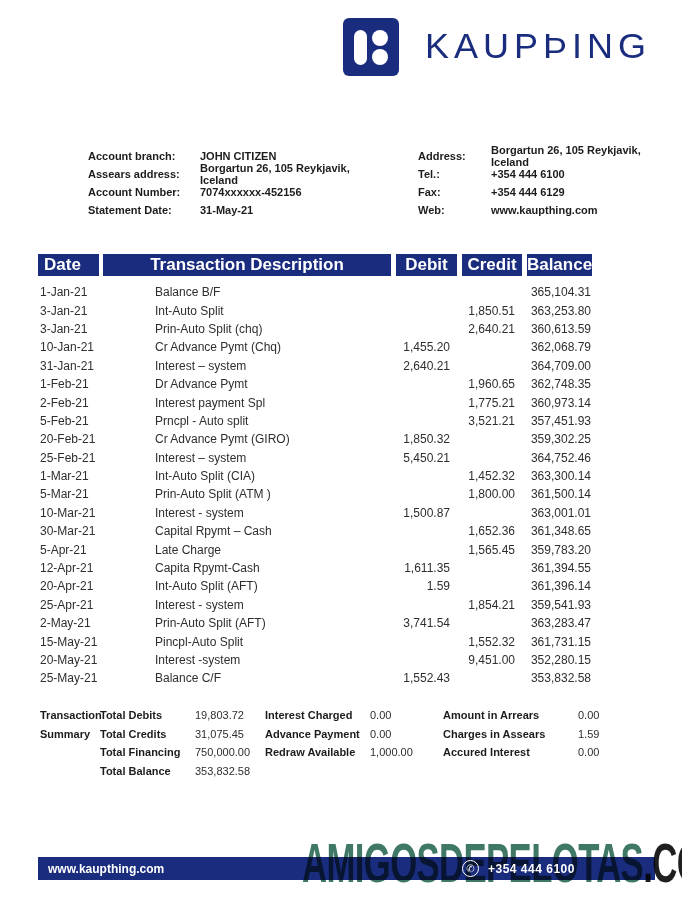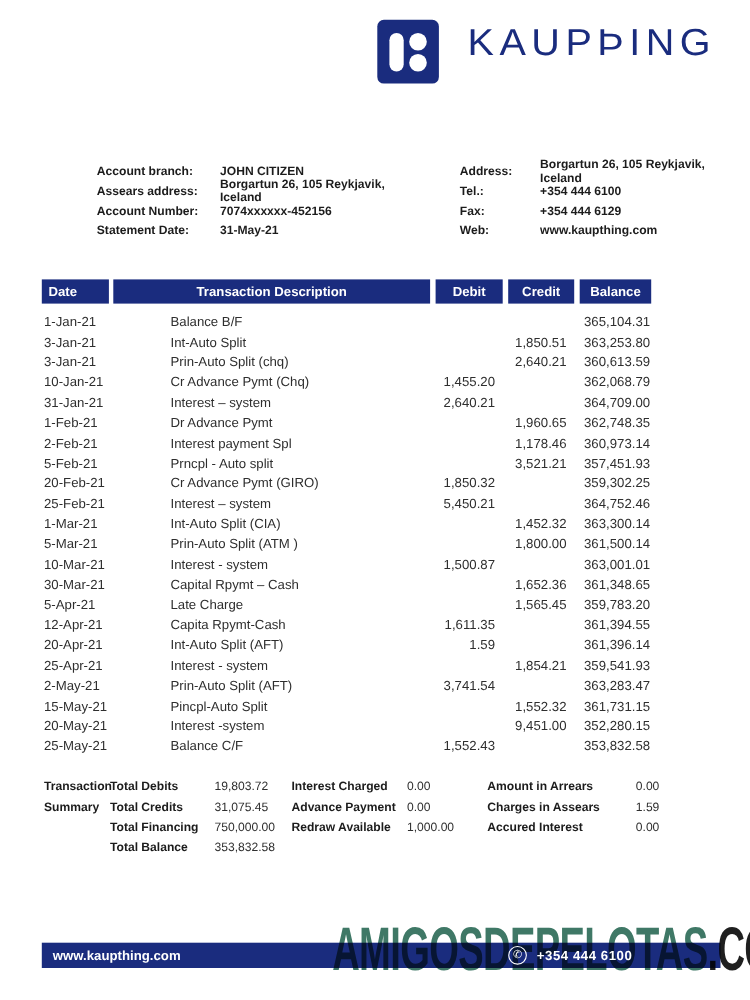--- a/index.html
+++ b/index.html
@@ -1,42 +1,42 @@
 <!DOCTYPE html>
 <html><head>
 <meta charset="utf-8">
 <style>
   * { margin:0; padding:0; box-sizing:border-box; }
   html,body { background:#ffffff; }
   body { font-family:"Liberation Sans", sans-serif; color:#262626; }
   .page { position:relative; width:682px; height:909px; background:#ffffff; overflow:hidden; }
 
   
-  .logo { position:absolute; left:343px; top:18px; display:flex; align-items:flex-start; gap:26px; }
+  .logo { position:absolute; left:343px; top:18px; display:flex; align-items:center; gap:26px; }
   .logo-mark { position:relative; width:56px; height:58px; background:#1a2c7e; border-radius:6px; flex:0 0 auto; }
   .logo-mark .bar { position:absolute; left:11px; top:12px; width:13px; height:35px; background:#ffffff; border-radius:7px; }
   .logo-mark .dot { position:absolute; left:29px; width:16px; height:16px; background:#ffffff; border-radius:50%; }
   .logo-mark .d1 { top:12px; }
   .logo-mark .d2 { top:31px; }
   .logo-text { font-size:36px; letter-spacing:5px; color:#1a2c7e; font-weight:400; transform:scaleY(0.95); }
 
   
   .info { position:absolute; font-size:11px; }
   .info-row { height:18px; display:flex; align-items:center;margin-left:48px; }
   .info-label { font-weight:bold; color:#1c1c1c; }
   .info-value { font-weight:bold; color:#1c1c1c; }
   .info-left { left:40px; top:147px; width:320px; }
   .info-left .info-label { width:112px; flex:0 0 auto; }
   .info-right { left:370px; top:147px; width:290px; }
   .info-right .info-label { width:73px; flex:0 0 auto; }
 
   
   .txn-table { position:absolute; left:38px; top:254px; width:606px; }
   .txn-head { display:flex; height:22px; }
-  .txn-head .hc { background:#1a2c7e; color:#ffffff; font-weight:bold; font-size:12px;
+  .txn-head .hc { background:#1a2c7e; color:#ffffff; font-weight:bold; font-size:17px;
                   display:flex; align-items:center; justify-content:center; }
   .txn-head .hc.c-date { justify-content:flex-start; padding-left:6px; }
   .c-date { width:61px; }
   .c-desc { width:288px; margin-left:4px; }
   .c-debit { width:61px; margin-left:5px; }
   .c-credit { width:60px; margin-left:5px; }
   .c-balance { width:65px; margin-left:5px; }
   .txn-body { margin-top:7px; }
   .txn-row { display:flex; height:18.4px; align-items:center; font-size:12px; color:#2e2e2e; }
   .txn-row .c-date { padding-left:2px; }
@@ -192,21 +192,21 @@
           <div class="c-desc">Dr Advance Pymt</div>
           <div class="c-debit"></div>
           <div class="c-credit">1,960.65</div>
           <div class="c-balance">362,748.35</div>
         </div>
 
         <div class="txn-row">
           <div class="c-date">2-Feb-21</div>
           <div class="c-desc">Interest payment Spl</div>
           <div class="c-debit"></div>
-          <div class="c-credit">1,178.46</div>
+          <div class="c-credit">1,775.21</div>
           <div class="c-balance">360,973.14</div>
         </div>
 
         <div class="txn-row">
           <div class="c-date">5-Feb-21</div>
           <div class="c-desc">Prncpl  - Auto split</div>
           <div class="c-debit"></div>
           <div class="c-credit">3,521.21</div>
           <div class="c-balance">357,451.93</div>
         </div>

